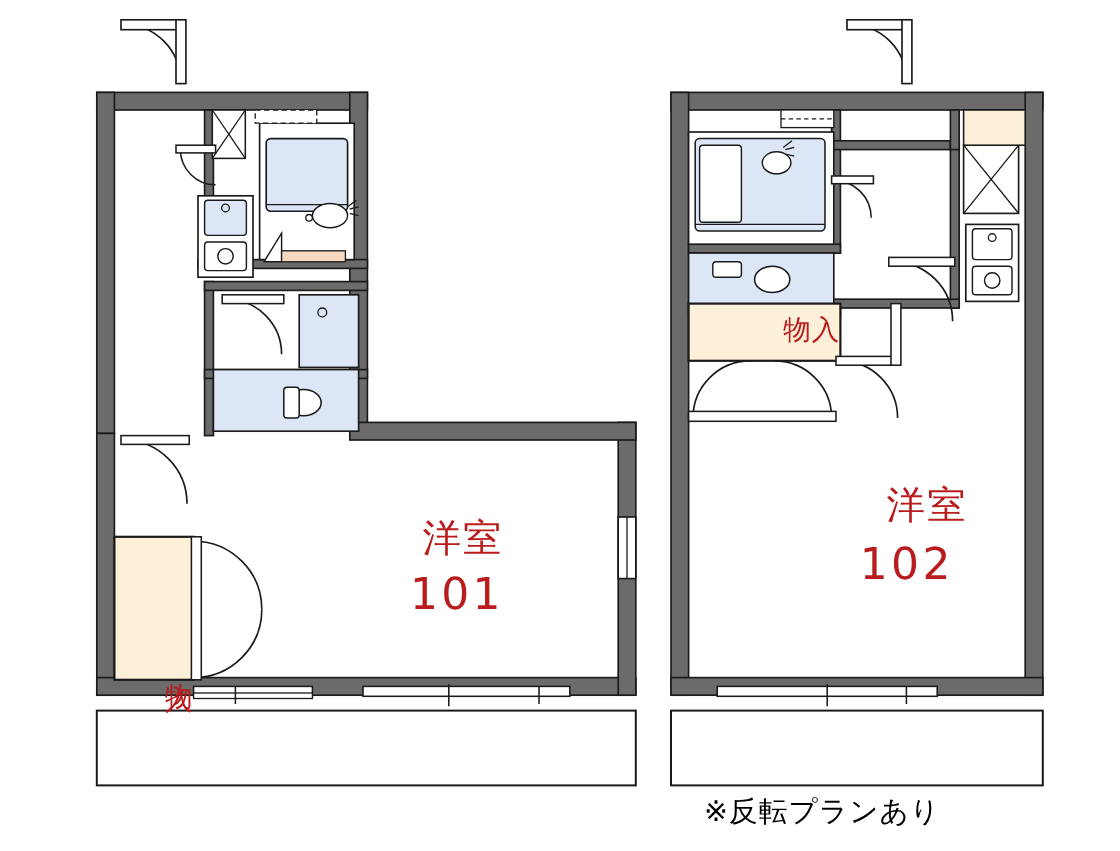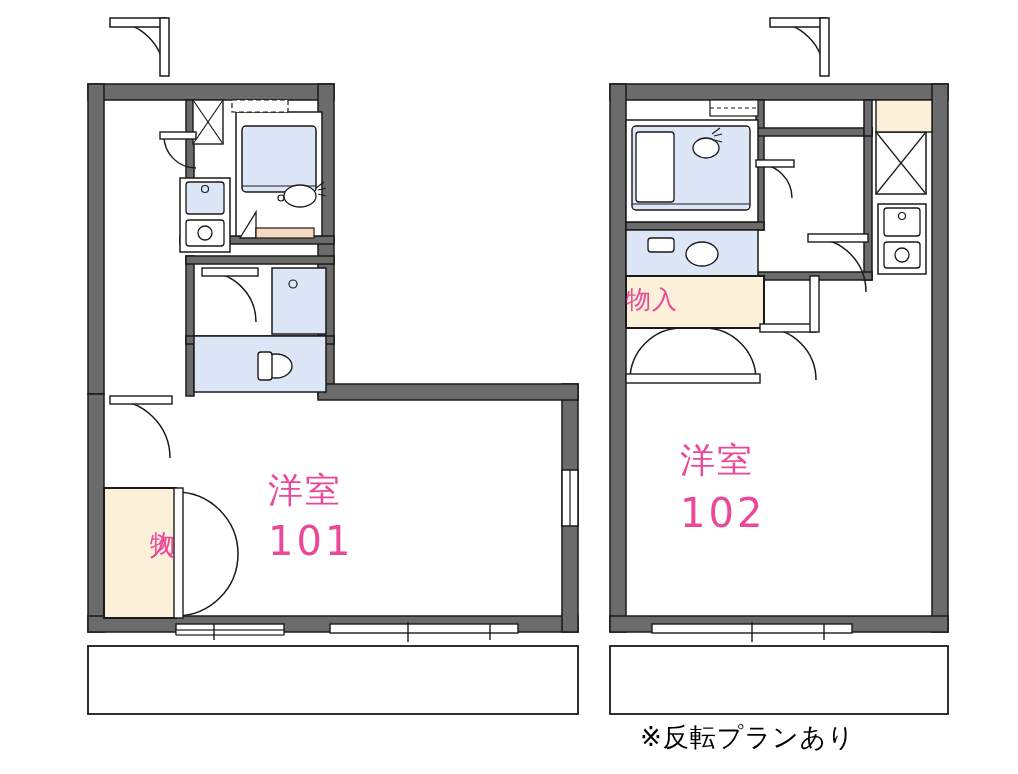--- a/index.html
+++ b/index.html
@@ -1,20 +1,20 @@
 <!DOCTYPE html>
 <html><head>
 <meta charset="utf-8">
 <style>
   html,body{margin:0;padding:0;background:#ffffff;}
   body{width:1018px;height:774px;position:relative;overflow:hidden;
        font-family:"DejaVu Sans","Liberation Sans",sans-serif;}
   .stage{position:absolute;left:0;top:0;width:1018px;height:774px;}
   .abs{position:absolute;}
-  .label{color:#ec4899;text-align:left;line-height:1.08;}
+  .label{color:#b91c1c;text-align:right;line-height:1.08;}
   .big{font-size:35px;letter-spacing:2px;}
   .num{font-size:40px;letter-spacing:3px;}
   .small-lab{font-size:25px;letter-spacing:1px;}
   .note{font-size:26px;letter-spacing:1px;color:#000;}
   svg{display:block;overflow:visible;}
 </style>
 </head>
 <body>
 
 <div class="stage">
@@ -183,20 +183,20 @@
       <rect x="250" y="276" width="9" height="56" fill="#ffffff" stroke="#1a1a1a" stroke-width="1.4"></rect>
 
       <rect x="92" y="624" width="200" height="9" fill="#ffffff" stroke="#1a1a1a" stroke-width="1.4"></rect>
       <line x1="192" y1="622" x2="192" y2="642" stroke="#1a1a1a" stroke-width="1.4"></line>
       <line x1="264" y1="624" x2="264" y2="640" stroke="#1a1a1a" stroke-width="1.4"></line>
 
       <rect x="50" y="646" width="338" height="68" fill="#ffffff" stroke="#1a1a1a" stroke-width="1.8"></rect>
     </svg>
 
     <div class="abs label big" style="left:120px;top:442px;width:200px;">洋室</div>
-    <div class="abs label num" style="left:120px;top:492px;width:200px;">102</div>
+    <div class="abs label num" style="left:107px;top:492px;width:200px;">102</div>
 
     <div class="abs label small-lab" style="left:66px;top:286px;width:138px;">物入</div>
   </div>
 
   <div class="abs note" style="left:640px;top:720px;width:360px;">※反転プランあり</div>
 
 </div>
 
 </body></html>

